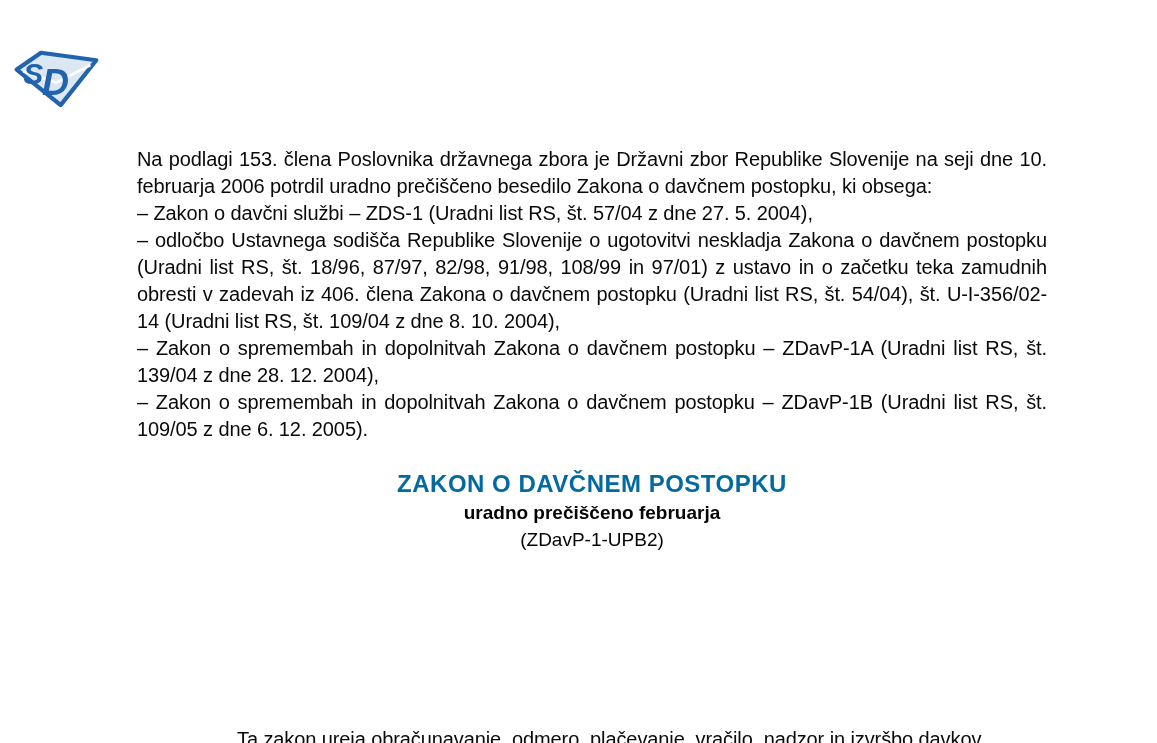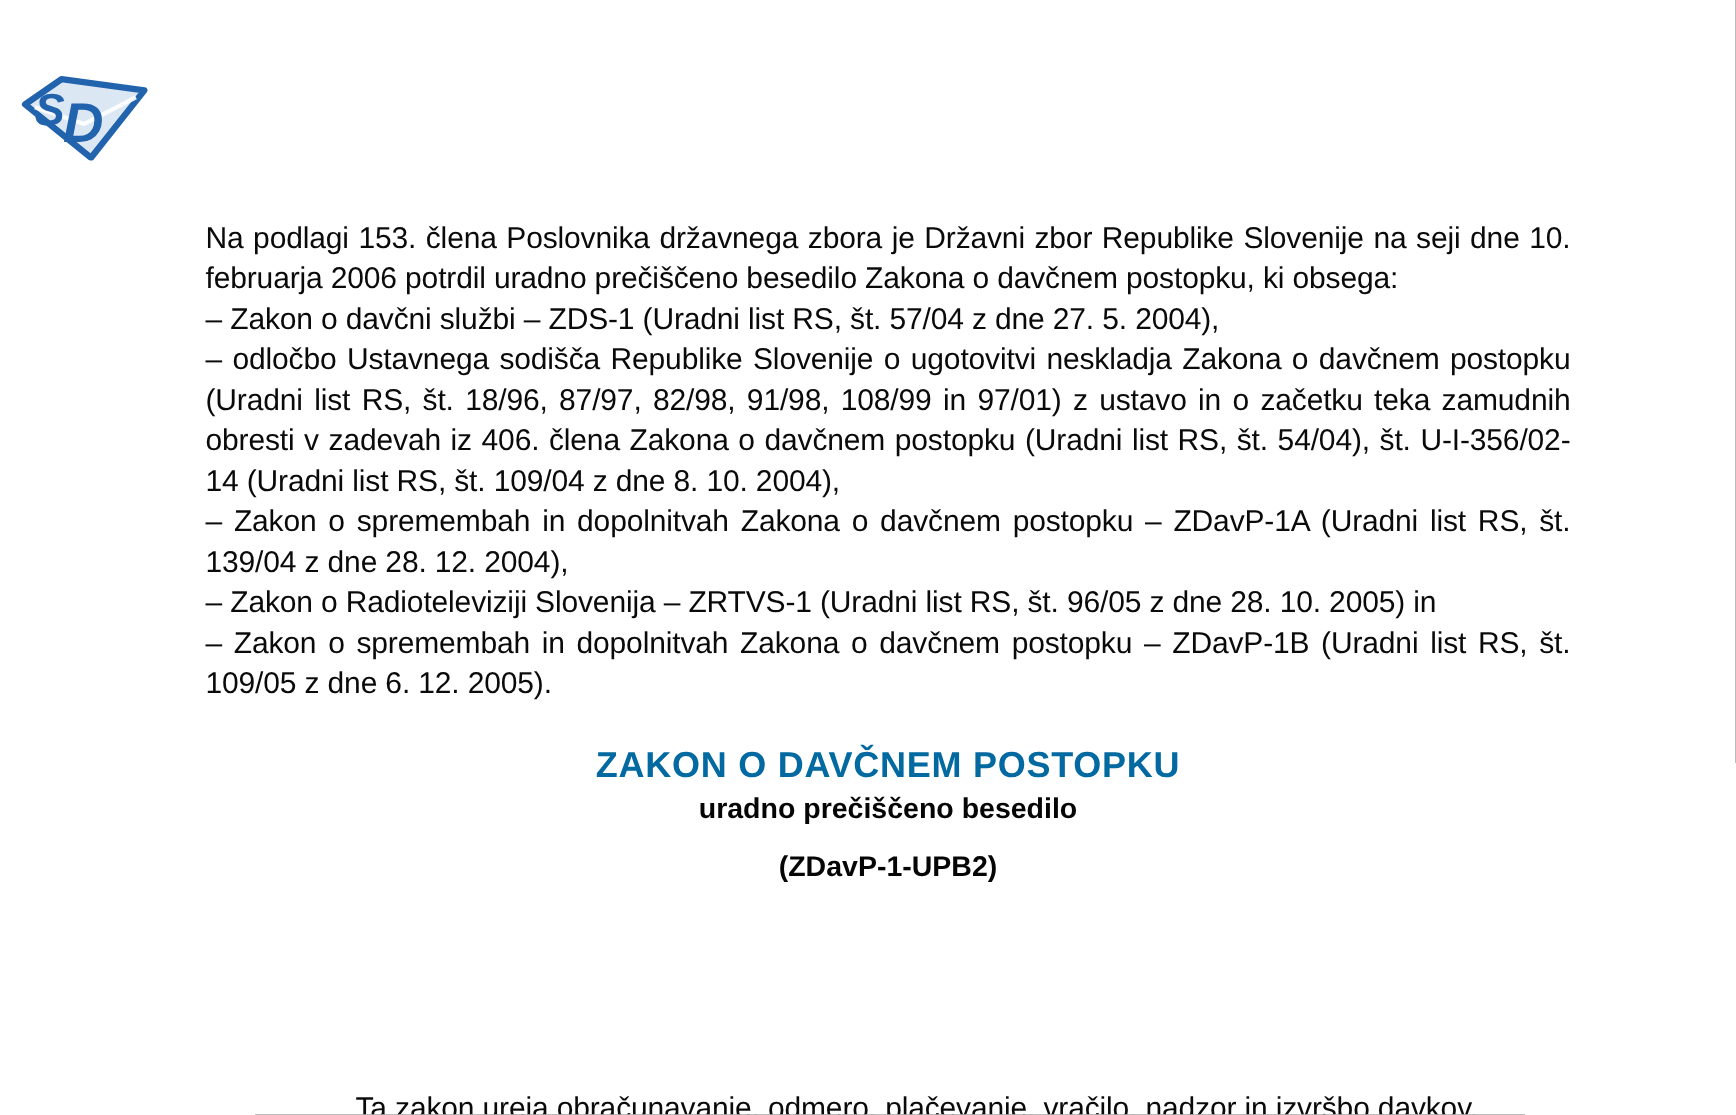--- a/index.html
+++ b/index.html
@@ -38,24 +38,24 @@
     color:#0369a1;
   }
   .doc-subtitle{
     margin:0;
     font-size:19px;
     line-height:27px;
     font-weight:bold;
     color:#050505;
   }
   .doc-shortname{
-    margin:12px;
+    margin:0;
     font-size:19px;
     line-height:27px;
-    font-weight:bold;
+    font-weight:normal;
     color:#050505;
   }
   .clipped-line{
     position:absolute;left:137px;top:726px;width:910px;
     margin:0;
     font-size:20px;
     line-height:27px;
     text-align:justify;
     text-indent:100px;
     letter-spacing:-0.1px;
@@ -80,27 +80,26 @@
 
     <p class="body">Na podlagi 153. člena Poslovnika državnega zbora je Državni zbor Republike Slovenije na seji dne 10. februarja 2006 potrdil uradno prečiščeno besedilo Zakona o davčnem postopku, ki obsega:</p>
 
 
     <p class="body">– Zakon o davčni službi – ZDS-1 (Uradni list RS, št. 57/04 z dne 27. 5. 2004),</p>
 
     <p class="body">– odločbo Ustavnega sodišča Republike Slovenije o ugotovitvi neskladja Zakona o davčnem postopku (Uradni list RS, št. 18/96, 87/97, 82/98, 91/98, 108/99 in 97/01) z ustavo in o začetku teka zamudnih obresti v zadevah iz 406. člena Zakona o davčnem postopku (Uradni list RS, št. 54/04), št. U-I-356/02-14 (Uradni list RS, št. 109/04 z dne 8. 10. 2004),</p>
 
     <p class="body">– Zakon o spremembah in dopolnitvah Zakona o davčnem postopku – ZDavP-1A (Uradni list RS, št. 139/04 z dne 28. 12. 2004),</p>
 
-    <p class="body">– Zakon o Radioteleviziji Slovenija – ZRTVS-1 (Uradni list RS, št. 96/05 z dne 28. 10. 2005) in</p>
 
     <p class="body">– Zakon o spremembah in dopolnitvah Zakona o davčnem postopku – ZDavP-1B (Uradni list RS, št. 109/05 z dne 6. 12. 2005).</p>
 
     <div class="title-block">
       <p class="doc-title">ZAKON O DAVČNEM POSTOPKU</p>
-      <p class="doc-subtitle">uradno prečiščeno besedilo</p>
+      <p class="doc-subtitle">uradno prečiščeno februarja</p>
       <p class="doc-shortname">(ZDavP-1-UPB2)</p>
     </div>
 
   </div>
 
   <p class="clipped-line">Ta zakon ureja obračunavanje, odmero, plačevanje, vračilo, nadzor in izvršbo davkov,</p>
 
 </div>
 
 </body></html>

